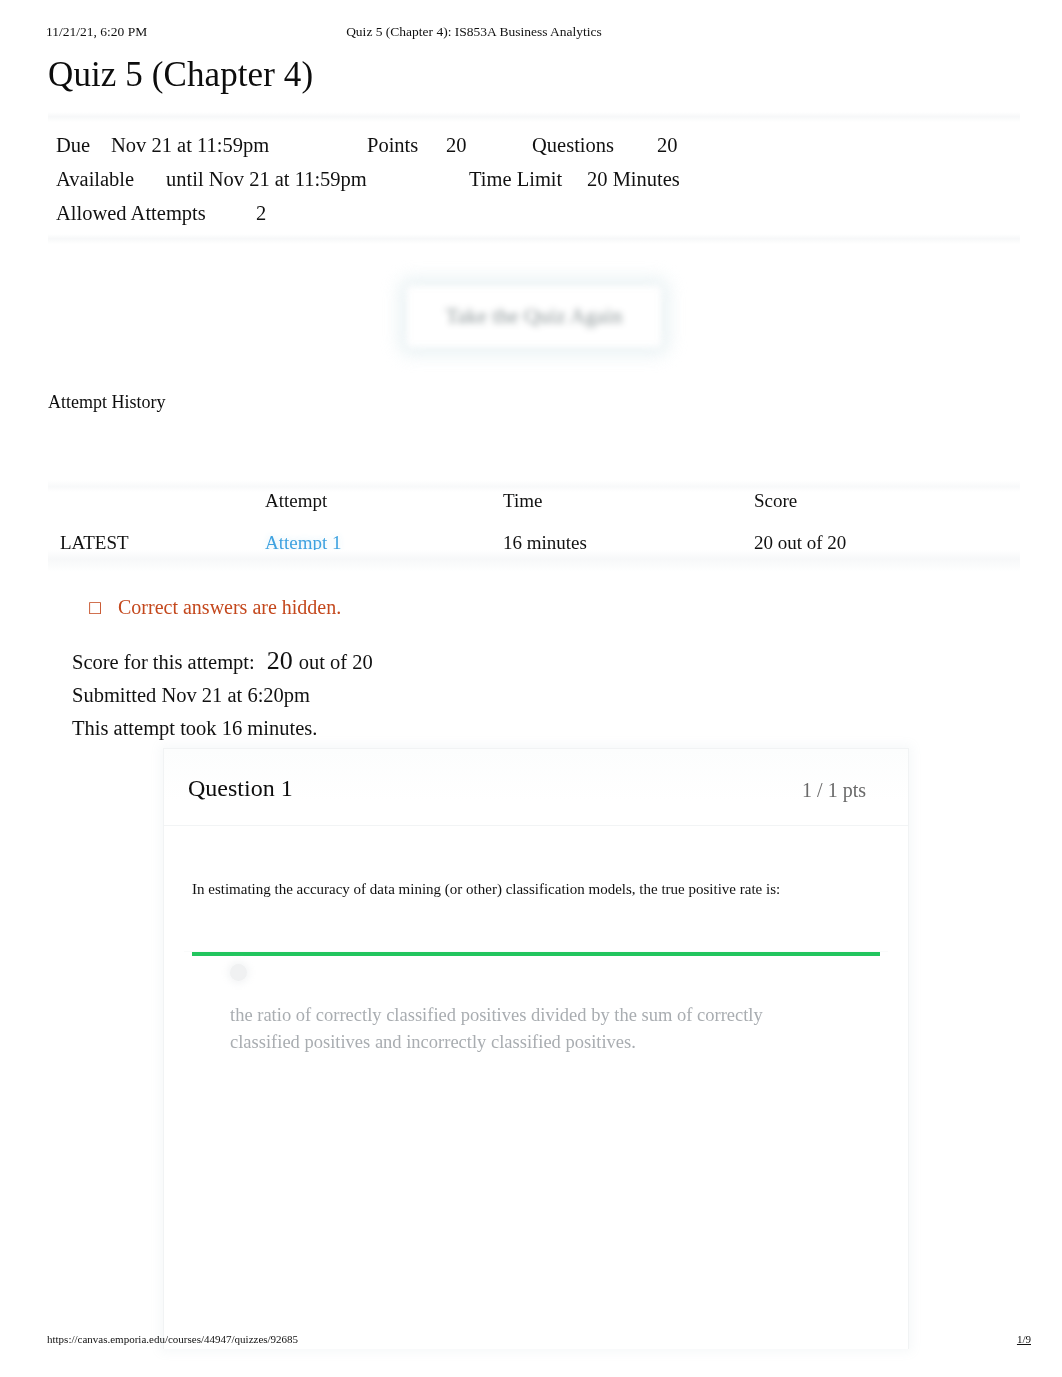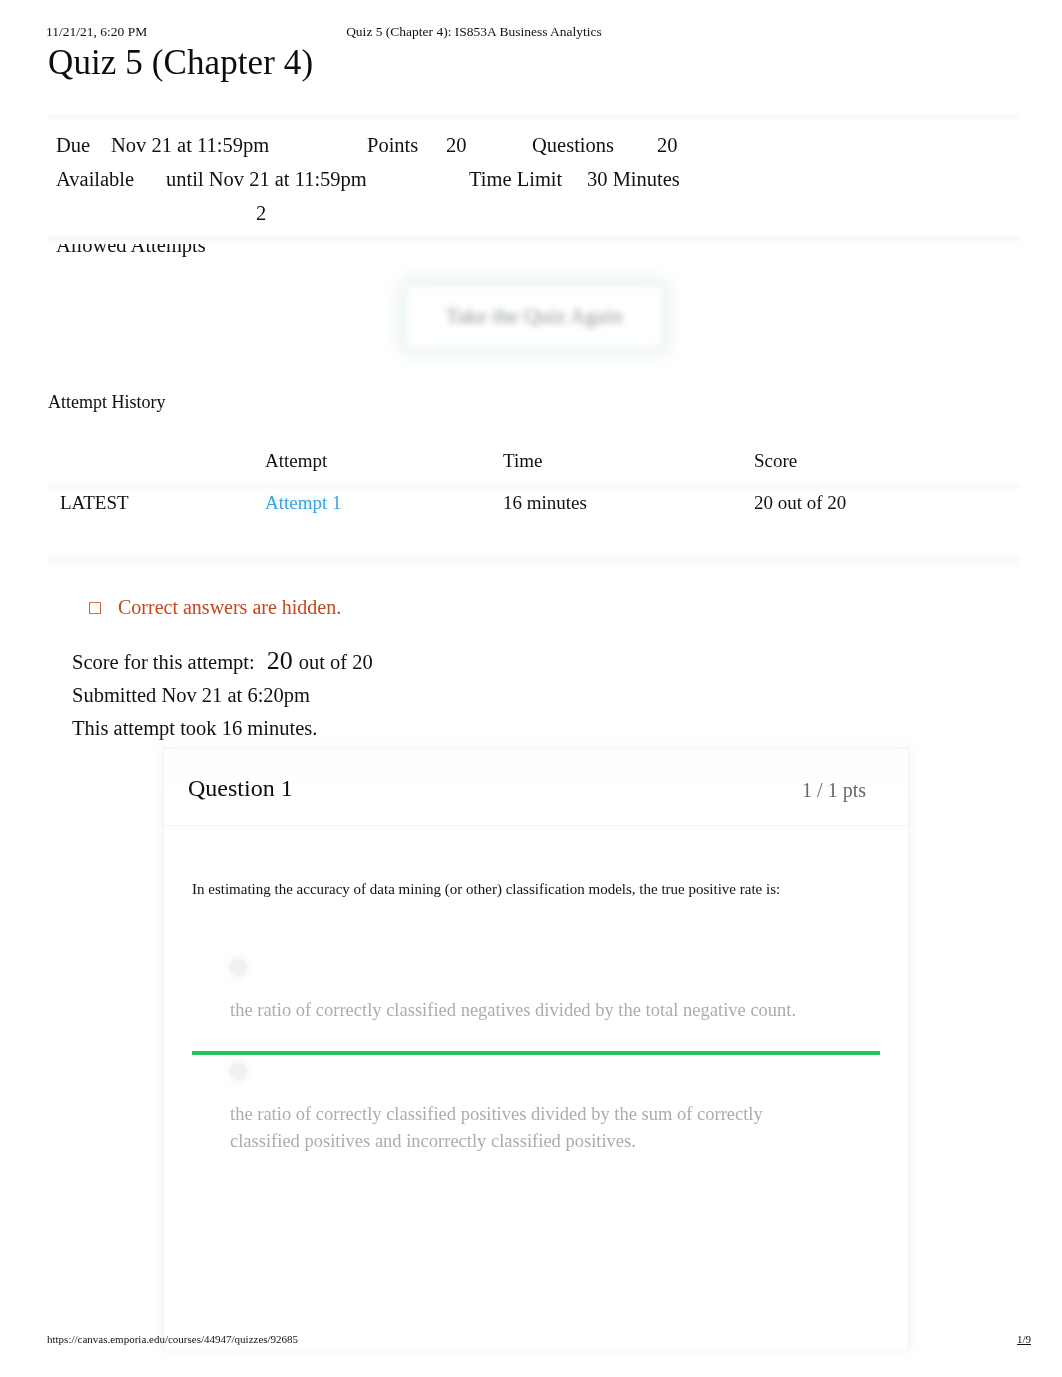--- a/index.html
+++ b/index.html
@@ -60,21 +60,21 @@
     right: 32px;
     top: 0;
     white-space: nowrap;
     text-decoration: underline;
   }
 
   
   .quiz-title {
     position: absolute;
     left: 48px;
-    top: 43px;
+    top: 55px;
     font-size: 35px;
     font-weight: normal;
     letter-spacing: 0.1px;
     color: #0d0d0d;
     margin: 0;
     white-space: nowrap;
   }
 
   
   .rule {
@@ -102,21 +102,21 @@
   .m-due-l   { left: 0px; }
   .m-due-v   { left: 55px; }
   .m-pts-l   { left: 311px; }
   .m-pts-v   { left: 390px; }
   .m-qs-l    { left: 476px; }
   .m-qs-v    { left: 601px; }
   .m-av-l    { left: 0px; }
   .m-av-v    { left: 110px; }
   .m-tl-l    { left: 413px; }
   .m-tl-v    { left: 531px; }
-  .m-at-l    { left: 0px; margin-top: 32px; }
+  .m-at-l    { left: 0px; }
   .m-at-v    { left: 200px; }
 
   
   .retake-wrap {
     position: absolute;
     left: 406px;
     top: 285px;
     width: 256px;
     height: 63px;
     filter: blur(3.1px);
@@ -154,20 +154,21 @@
     left: 48px;
     top: 450px;
     width: 972px;
     font-size: 19px;
     color: #111;
   }
   .at-head {
     position: relative;
     height: 30px;
     white-space: nowrap;
+    margin-top: 40px;
   }
   .at-rowband {
     position: absolute;
     left: 0;
     top: 30px;
     width: 972px;
     height: 12px;
     background: linear-gradient(to bottom, #ffffff 0%, #f8f9fa 55%, #ffffff 100%);
   }
   .at-row {
@@ -327,21 +328,21 @@
     <span class="meta-cell m-due-v">Nov 21 at 11:59pm</span>
     <span class="meta-cell m-pts-l">Points</span>
     <span class="meta-cell m-pts-v">20</span>
     <span class="meta-cell m-qs-l">Questions</span>
     <span class="meta-cell m-qs-v">20</span>
   </div>
   <div class="meta-row">
     <span class="meta-cell m-av-l">Available</span>
     <span class="meta-cell m-av-v">until Nov 21 at 11:59pm</span>
     <span class="meta-cell m-tl-l">Time Limit</span>
-    <span class="meta-cell m-tl-v">30 Minutes</span>
+    <span class="meta-cell m-tl-v">20 Minutes</span>
   </div>
   <div class="meta-row">
     <span class="meta-cell m-at-l">Allowed Attempts</span>
     <span class="meta-cell m-at-v">2</span>
   </div>
 </div>
 
 <div class="rule rule-bottom"></div>
 
 <div class="retake-wrap">
@@ -377,24 +378,20 @@
 </div>
 
 <div class="question-card">
   <div class="q-header">
     <span class="q-name">Question 1</span>
     <span class="q-pts">1 / 1 pts</span>
   </div>
   <div class="q-body">
     <div class="q-text">In estimating the accuracy of data mining (or other) classification models, the true positive rate is:</div>
     <div class="answers">
-      <div class="answer">
-        <span class="answer-radio"></span>
-        <div class="answer-text">the ratio of correctly classified negatives divided by the total negative count.</div>
-      </div>
       <div class="ans-sep"></div>
       <div class="answer">
         <span class="answer-radio"></span>
         <div class="answer-text">the ratio of correctly classified positives divided by the sum of correctly classified positives and incorrectly classified positives.</div>
       </div>
     </div>
   </div>
 </div>
 
 <div class="print-footer">

